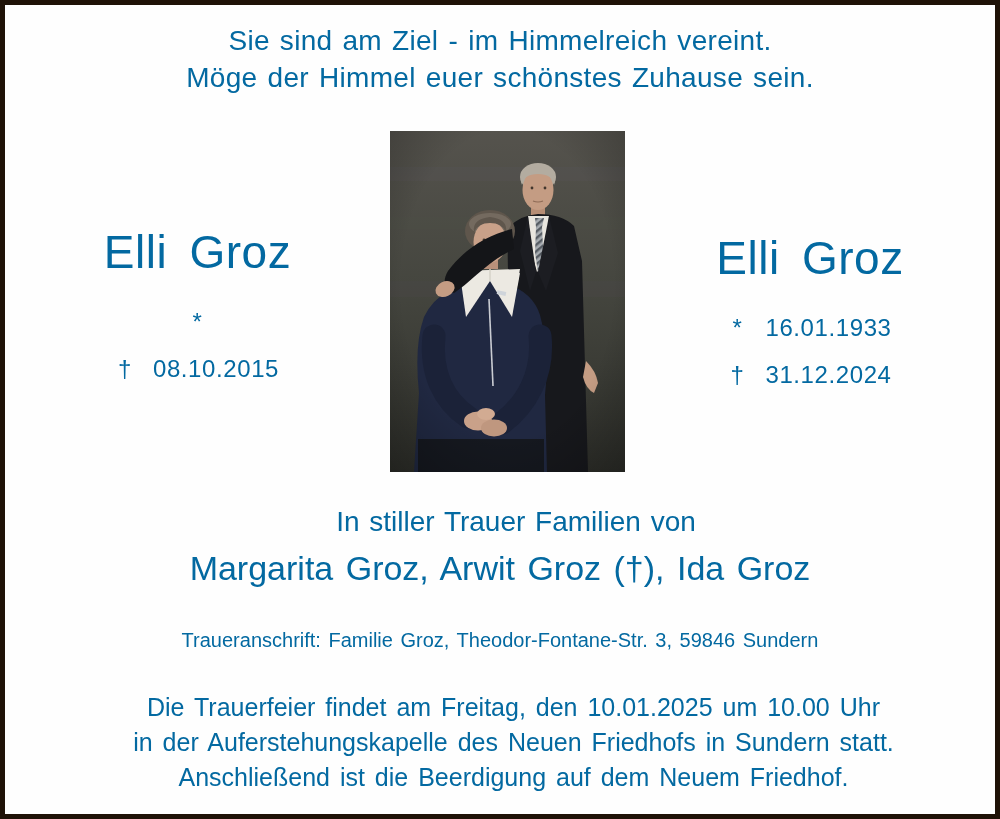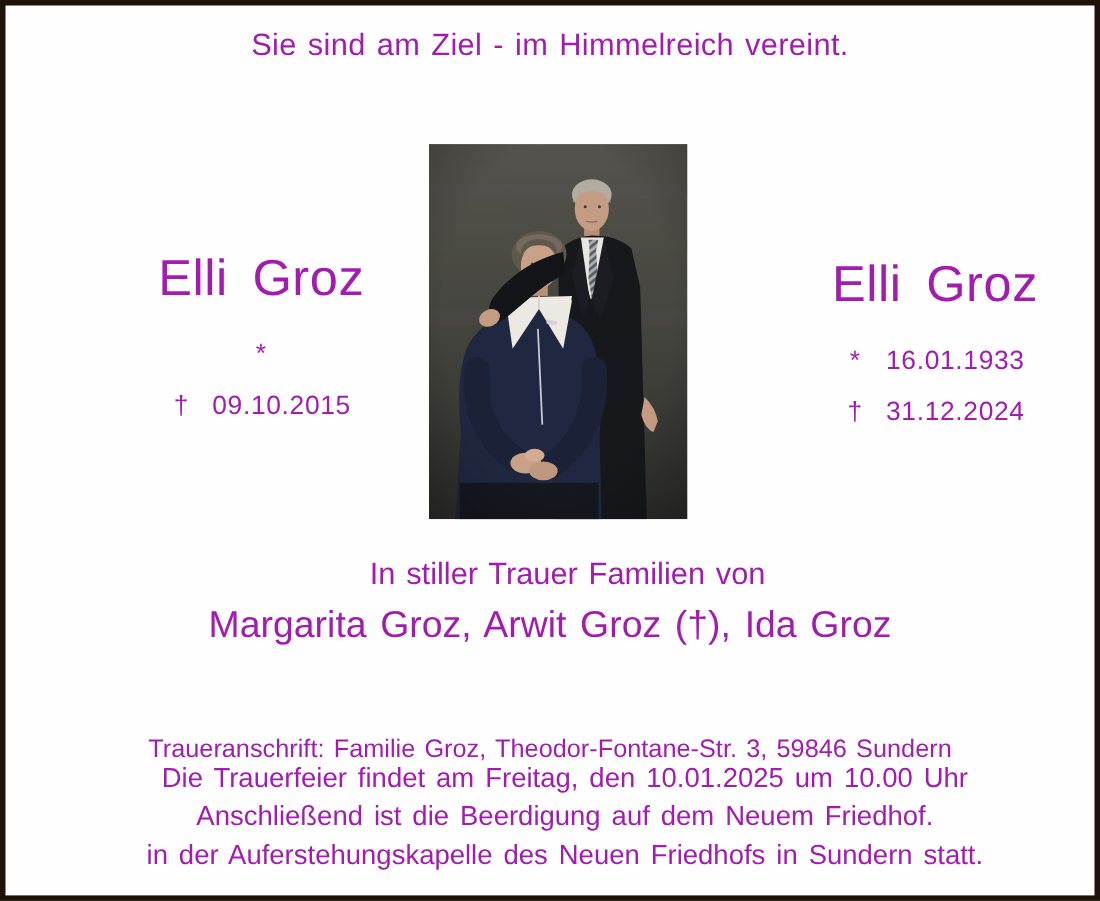--- a/index.html
+++ b/index.html
@@ -3,66 +3,67 @@
 <meta charset="utf-8">
 <style>
   html,body{margin:0;padding:0;background:#ffffff;}
   .notice{
     position:relative;
     width:1000px;height:819px;
     box-sizing:border-box;
     background:#fefefe;
     border:5px solid #1f1207;
     font-family:"Liberation Sans", sans-serif;
-    color:#a21caf;
+    color:#0369a1;
     overflow:hidden;
   }
   .center-text{position:absolute;left:0;right:0;text-align:center;}
 
   .header{top:17px;font-size:28px;line-height:37px;letter-spacing:.3px;word-spacing:2px;}
 
-  .person{position:absolute;text-align:center;margin-left:40px;}
+  .person{position:absolute;text-align:center;}
   .person-left{left:0;top:221px;width:385px;}
   .person-right{left:620px;top:227px;width:370px;}
   .person .name{font-size:46px;line-height:52px;word-spacing:9px;letter-spacing:.5px;}
   .dates{margin-top:29px;}
   .date-row{display:flex;justify-content:center;align-items:baseline;gap:19px;
             font-size:24px;line-height:30px;letter-spacing:.6px;}
   .date-row + .date-row{margin-top:17px;}
   .sym{display:inline-block;width:18px;text-align:center;}
 
   .photo-wrap{position:absolute;left:385px;top:126px;width:235px;height:341px;}
   .photo-wrap svg{display:block;width:100%;height:100%;}
 
   .mourning{top:500px;}
   .mourning-intro{font-size:28px;line-height:34px;word-spacing:2px;padding-left:32px;}
   .mourning-names{font-size:34px;line-height:42px;margin-top:8px;word-spacing:3px;}
 
-  .address{top:660px;font-size:23px;line-height:30px;word-spacing:2px;}
+  .address{top:620px;font-size:20px;line-height:30px;word-spacing:2px;}
 
   .funeral{top:685px;font-size:25px;line-height:35px;word-spacing:3px;margin-left:27px;}
 </style>
 </head>
 <body>
 
 <div class="notice">
 
   <div class="center-text header">
     <div>Sie sind am Ziel - im Himmelreich vereint.</div>
+    <div>Möge der Himmel euer schönstes Zuhause sein.</div>
   </div>
 
   <div class="person person-left">
     <div class="name">Elli Groz</div>
     <div class="dates">
       <div class="date-row">
         <span class="sym">*</span>
       </div>
       <div class="date-row">
         <span class="sym">†</span>
-        <span>09.10.2015</span>
+        <span>08.10.2015</span>
       </div>
     </div>
   </div>
 
   <div class="person person-right">
     <div class="name">Elli Groz</div>
     <div class="dates">
       <div class="date-row">
         <span class="sym">*</span>
         <span>16.01.1933</span>
@@ -151,17 +152,17 @@
 
   <div class="center-text mourning">
     <div class="mourning-intro">In stiller Trauer Familien von</div>
     <div class="mourning-names">Margarita Groz, Arwit Groz (†), Ida Groz</div>
   </div>
 
   <div class="center-text address">Traueranschrift: Familie Groz, Theodor-Fontane-Str. 3, 59846 Sundern</div>
 
   <div class="center-text funeral">
     <div>Die Trauerfeier findet am Freitag, den 10.01.2025 um 10.00 Uhr</div>
+    <div>in der Auferstehungskapelle des Neuen Friedhofs in Sundern statt.</div>
     <div>Anschließend ist die Beerdigung auf dem Neuem Friedhof.</div>
-    <div>in der Auferstehungskapelle des Neuen Friedhofs in Sundern statt.</div>
   </div>
 
 </div>
 
 </body></html>

